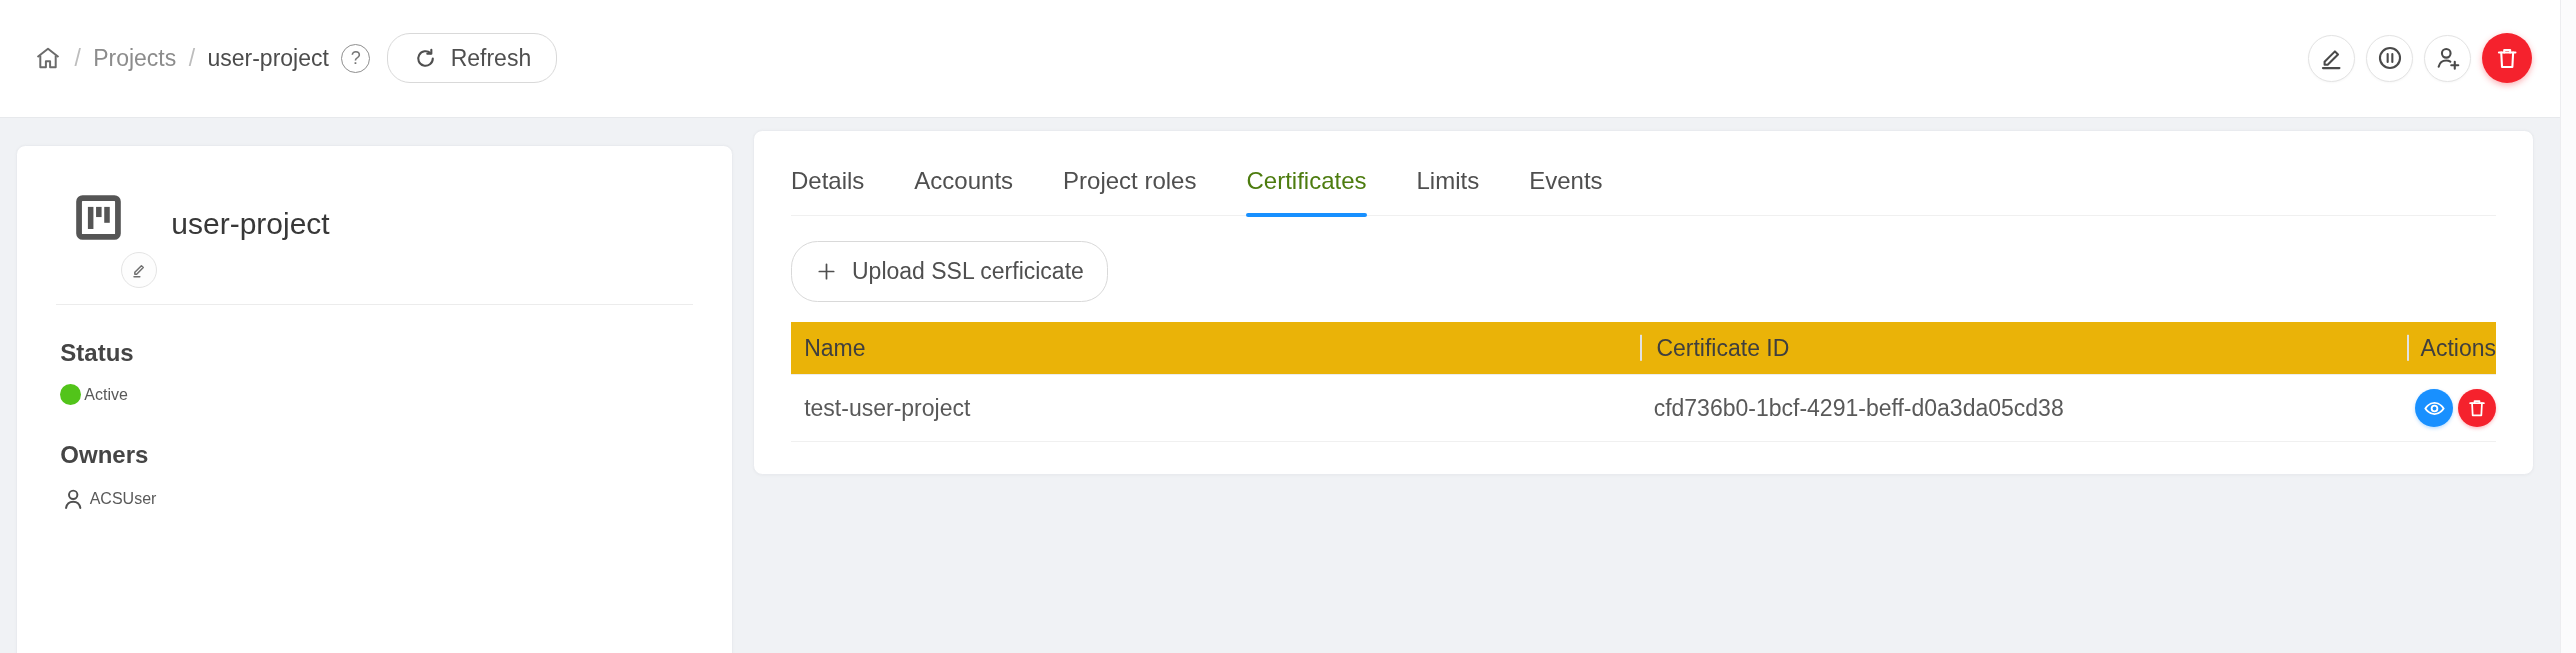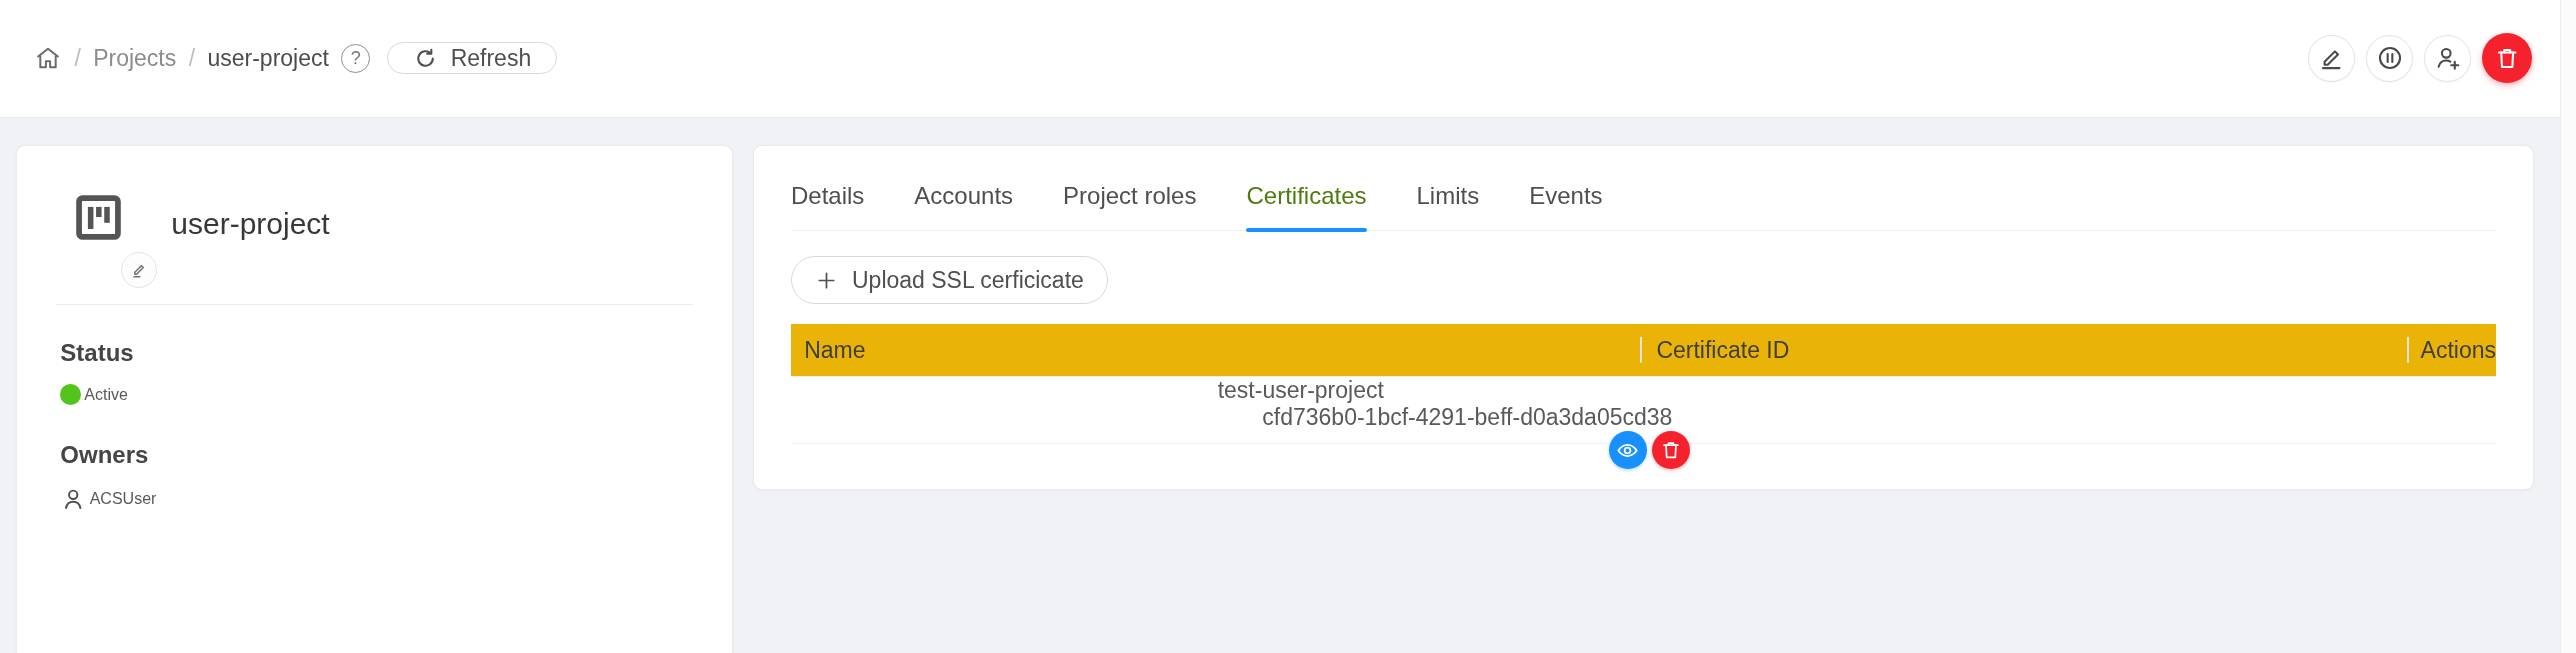--- a/index.html
+++ b/index.html
@@ -25,21 +25,21 @@
   .crumb-link { color:#8c8c8c; cursor:pointer; }
   .crumb-current { color:#4c4c4c; }
   .home-btn { display:flex; align-items:center; color:#6b6b6b; cursor:pointer; }
   .qcircle {
     width:29px; height:29px; margin-left:12.4px;
     border:1.6px solid #8f8f8f; border-radius:50%;
     display:flex; align-items:center; justify-content:center;
     font-size:18px; color:#757575; cursor:pointer; flex:0 0 auto;
   }
   .refresh-btn {
-    margin-left:17px; height:32px; padding:0 25px;
+    margin-left:17px; height:50px; padding:0 25px;
     border:1.6px solid #d9d9d9; border-radius:23px; background:#fff;
     display:flex; align-items:center; gap:12.4px;
     font-size:23px; color:#4f4f4f; cursor:pointer;
   }
   .topbar-actions {
     position:absolute; right:44px; top:0; height:116px;
     display:flex; align-items:center; gap:11px;
   }
   .circ-btn {
     width:47px; height:47px; border-radius:50%;
@@ -57,21 +57,21 @@
     position:absolute; right:0; top:0; width:16.3px; height:654px;
     background:#fbfbfc; border-left:0.8px solid #ededf0; z-index:40;
   }
 
   
   .card {
     position:absolute; background:#fff; border:0.8px solid #e9ebef;
     border-radius:9.3px; box-shadow:0 0.8px 3.1px rgba(0,0,0,0.03);
   }
   .card-left { left:16.3px; top:145px; width:717px; height:544px; }
-  .card-right { left:753px; top:145px; width:1781px; height:345px; padding:0 37px; }
+  .card-right { left:753px; top:130px; width:1781px; height:345px; padding:0 37px; }
 
   
   .proj-head { position:relative; height:158px; }
   .proj-icon { position:absolute; left:55px; top:45px; color:#555555; }
   .proj-title {
     position:absolute; left:154px; top:61px;
     font-size:30px; color:#383838;
   }
   .proj-edit {
     position:absolute; left:104px; top:106px;
@@ -103,40 +103,40 @@
     cursor:pointer; position:relative; white-space:nowrap;
   }
   .tab.active { color:#4d7c0f; }
   .tab.active::after {
     content:""; position:absolute; left:0; right:0; bottom:-1.6px;
     height:3.9px; background:#1890ff; border-radius:2.3px;
   }
 
   
   .upload-btn {
-    margin-top:25px; height:48px; padding:0 23px;
+    margin-top:25px; height:61px; padding:0 23px;
     border:1.6px solid #d9d9d9; border-radius:26.4px; background:#fff;
     display:inline-flex; align-items:center; gap:14px;
     font-size:23px; color:#4f4f4f; cursor:pointer;
   }
 
   
   .table { margin-top:20px; width:100%; font-size:23px; }
   .thead {
     display:flex; align-items:center; height:53px;
     background:#eab308; color:#3f3f3f; border-bottom:1.6px solid #ececec;
   }
   .th { position:relative; display:flex; align-items:center; height:100%; font-weight:500; }
   .th:not(:last-child)::after {
     content:""; position:absolute; right:0; top:50%; transform:translateY(-50%);
     width:1.6px; height:26.4px; background:#e2e2e2;
   }
   .trow {
     display:flex; align-items:center; height:67px;
-    background:#fff; border-bottom:1.6px solid #f0f0f0; color:#595959;flex-direction:column;
+    background:#fff; border-bottom:1.6px solid #f0f0f0; color:#595959;
   }
   .col-name { width:878px; padding-left:13.2px; }
   .col-cert { width:792px; padding-left:14.8px; }
   .col-actions { flex:1; padding-left:11.6px; }
   .cell-actions { display:flex; align-items:center; gap:4.7px; }
   .action-btn {
     width:38px; height:38px; border-radius:50%; border:none; cursor:pointer;
     display:flex; align-items:center; justify-content:center; color:#fff;
   }
   .action-btn.view { background:#1890ff; box-shadow:0 1.6px 3.9px rgba(24,144,255,0.3); }

